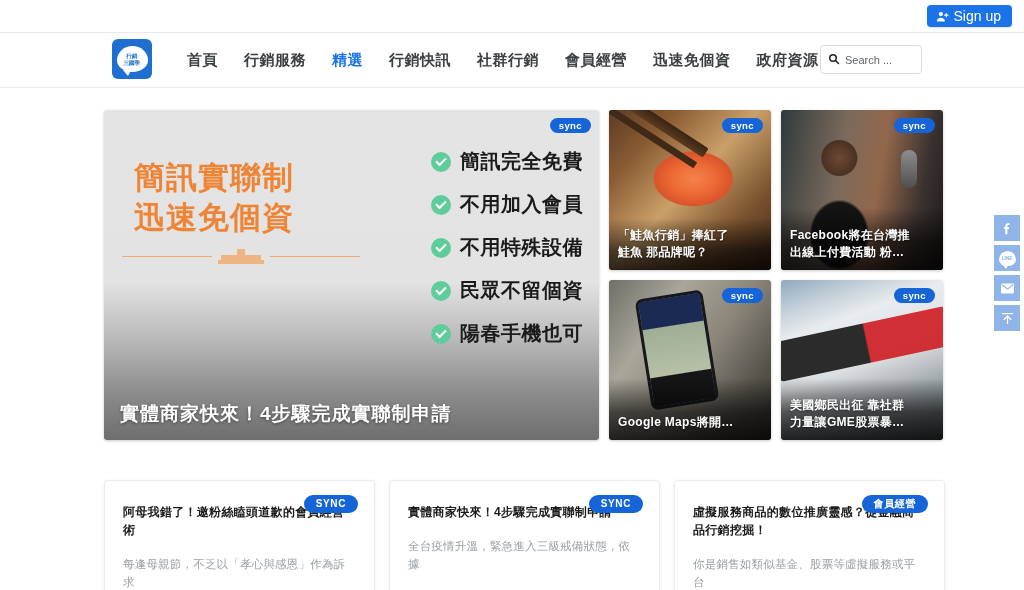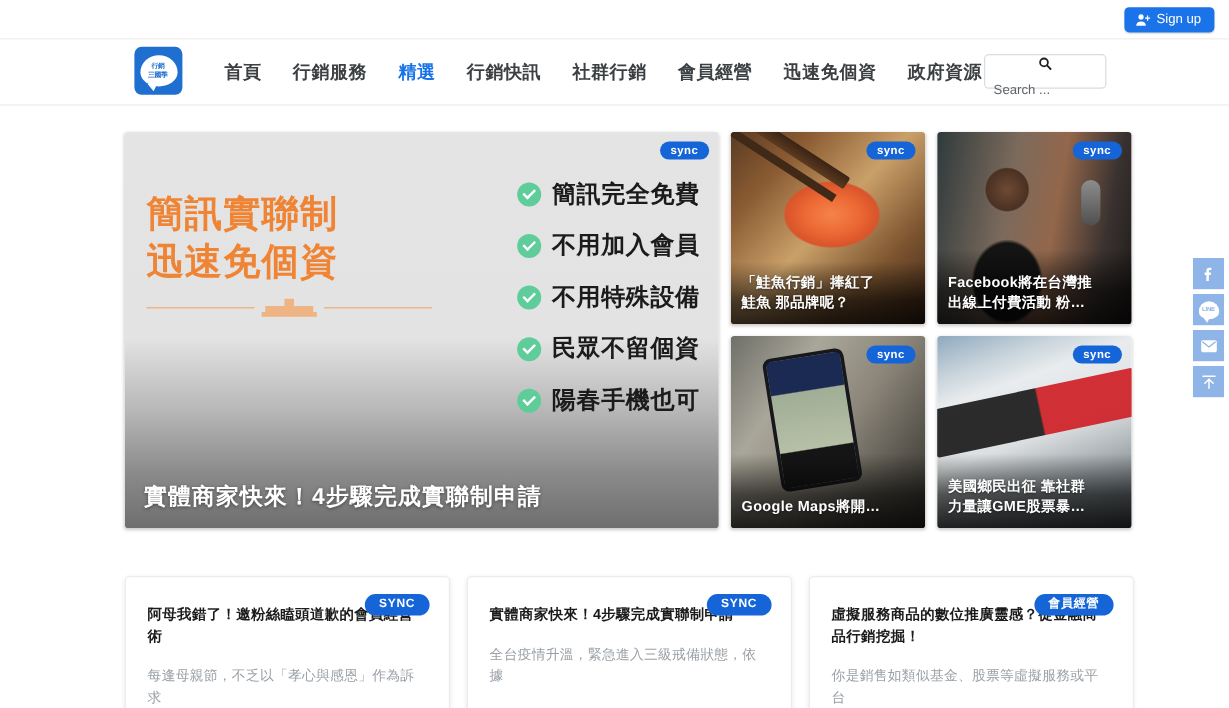--- a/index.html
+++ b/index.html
@@ -20,21 +20,21 @@
     border-bottom: 1px solid #e9e9e9;
     display: flex;
     align-items: center;
     justify-content: flex-end;
     padding-right: 12px;
   }
   .signup-btn {
     display: flex; align-items: center; gap: 5px;
     background: #1a73e8;
     color: #fff;
-    font-size: 11px;
+    font-size: 14px;
     border-radius: 4px;
     padding: 4px 11px 4px 9px;
     line-height: 1;
     cursor: pointer;
     user-select: none;
     box-shadow: 0 1px 1px rgba(0,0,0,.12);
   }
   .signup-btn svg { display:block; }
 
   
@@ -106,21 +106,20 @@
     position: absolute;
     right: 102px; top: 12px;
     width: 102px; height: 29px;
     border: 1px solid #dadce0;
     border-radius: 4px;
     display: flex; align-items: center;
     padding: 0 7px;
     gap: 5px;
     background: #fff;
     cursor: text;
-    flex-direction: column;
   }
   .search-box input {
     border: none; outline: none;
     font-size: 11px;
     font-family: inherit;
     color: #3c4043;
     width: 100%;
     background: transparent;
   }
   .search-box input::placeholder { color: #5f6368; }
@@ -172,20 +171,21 @@
     left: 18px; top: 48px;
     width: 238px;
   }
   .hero-head {
     color: #ef8434;
     font-weight: bold;
     font-size: 31px;
     line-height: 1.28;
     letter-spacing: 1px;
     white-space: nowrap;
+    margin-left: 12px;
   }
   .hero-divider {
     margin-top: 12px;
     display: flex; align-items: center; gap: 6px;
   }
   .hero-divider .ln {
     flex: 1; height: 1px; background: #edab74;
   }
   .hero-bldg {
     width: 46px; height: 15px;

